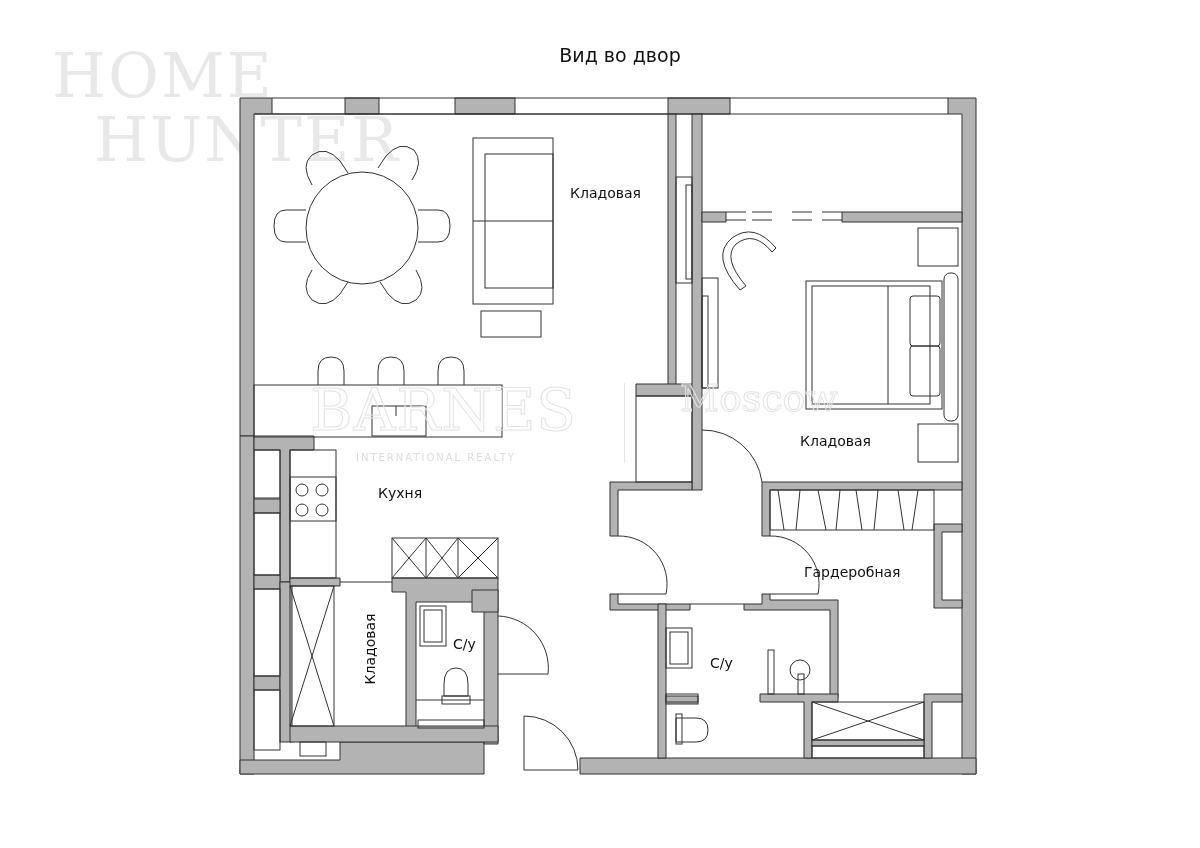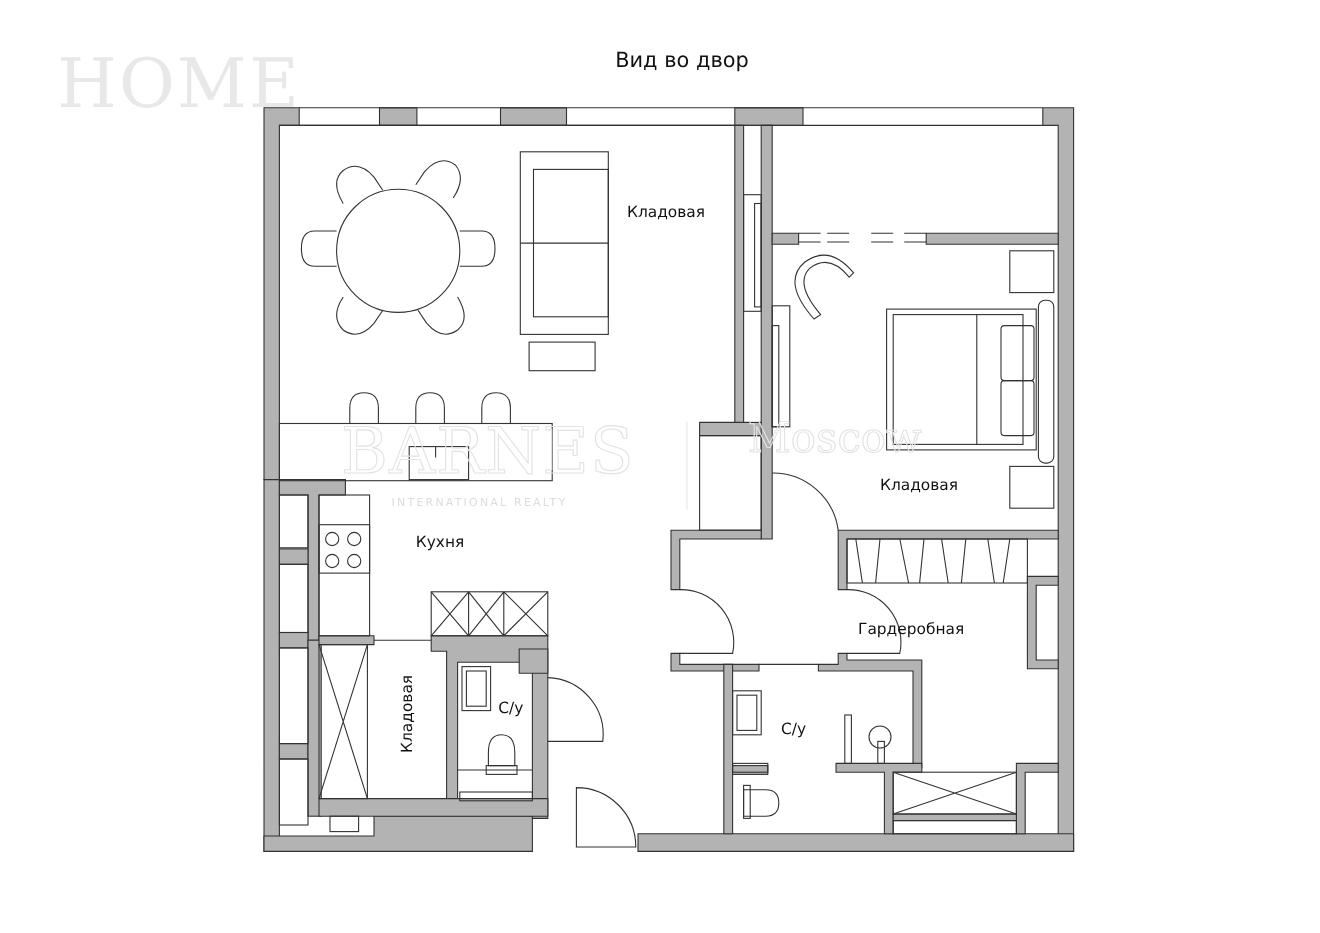--- a/index.html
+++ b/index.html
@@ -14,20 +14,21 @@
     .wm-intl { position: absolute; left: 356px; top: 452px; font-size: 10px; letter-spacing: 2px; color: #dcdcdc; }
     .wm-bar { position: absolute; left: 624px; top: 383px; width: 1px; height: 80px; background: #e6e6e6; }
     .room { position: absolute; font-size: 14px; color: #111; white-space: nowrap; }
     .rot { transform: rotate(-90deg); transform-origin: center; }
   </style>
 </head>
 <body>
 
 <div class="wm-home">
   <span>HOME</span>
+  <span class="l2">HUNTER</span>
 </div>
 
 <div class="title">Вид во двор</div>
 
 <svg class="plan" width="1200" height="848" viewBox="0 0 1200 848">
   <g fill="#b3b3b3" stroke="#333" stroke-width="1">
 
     <path d="M240 98 H272 V114 H254 V436 H240 Z"></path>
     <rect x="345" y="98" width="34" height="16"></rect>
     <rect x="455" y="98" width="60" height="16"></rect>
@@ -172,13 +173,13 @@
 <div class="wm-bar"></div>
 <div class="wm-moscow">Moscow</div>
 <div class="wm-intl">INTERNATIONAL REALTY</div>
 
 <div class="room" style="left:570px;top:185px;">Кладовая</div>
 <div class="room" style="left:800px;top:433px;">Кладовая</div>
 <div class="room" style="left:378px;top:485px;">Кухня</div>
 <div class="room rot" style="left:335px;top:641px;">Кладовая</div>
 <div class="room" style="left:453px;top:636px;">С/у</div>
 <div class="room" style="left:710px;top:655px;">С/у</div>
-<div class="room" style="left:780px;top:564px;">Гардеробная</div>
+<div class="room" style="left:804px;top:564px;">Гардеробная</div>
 
 </body></html>

